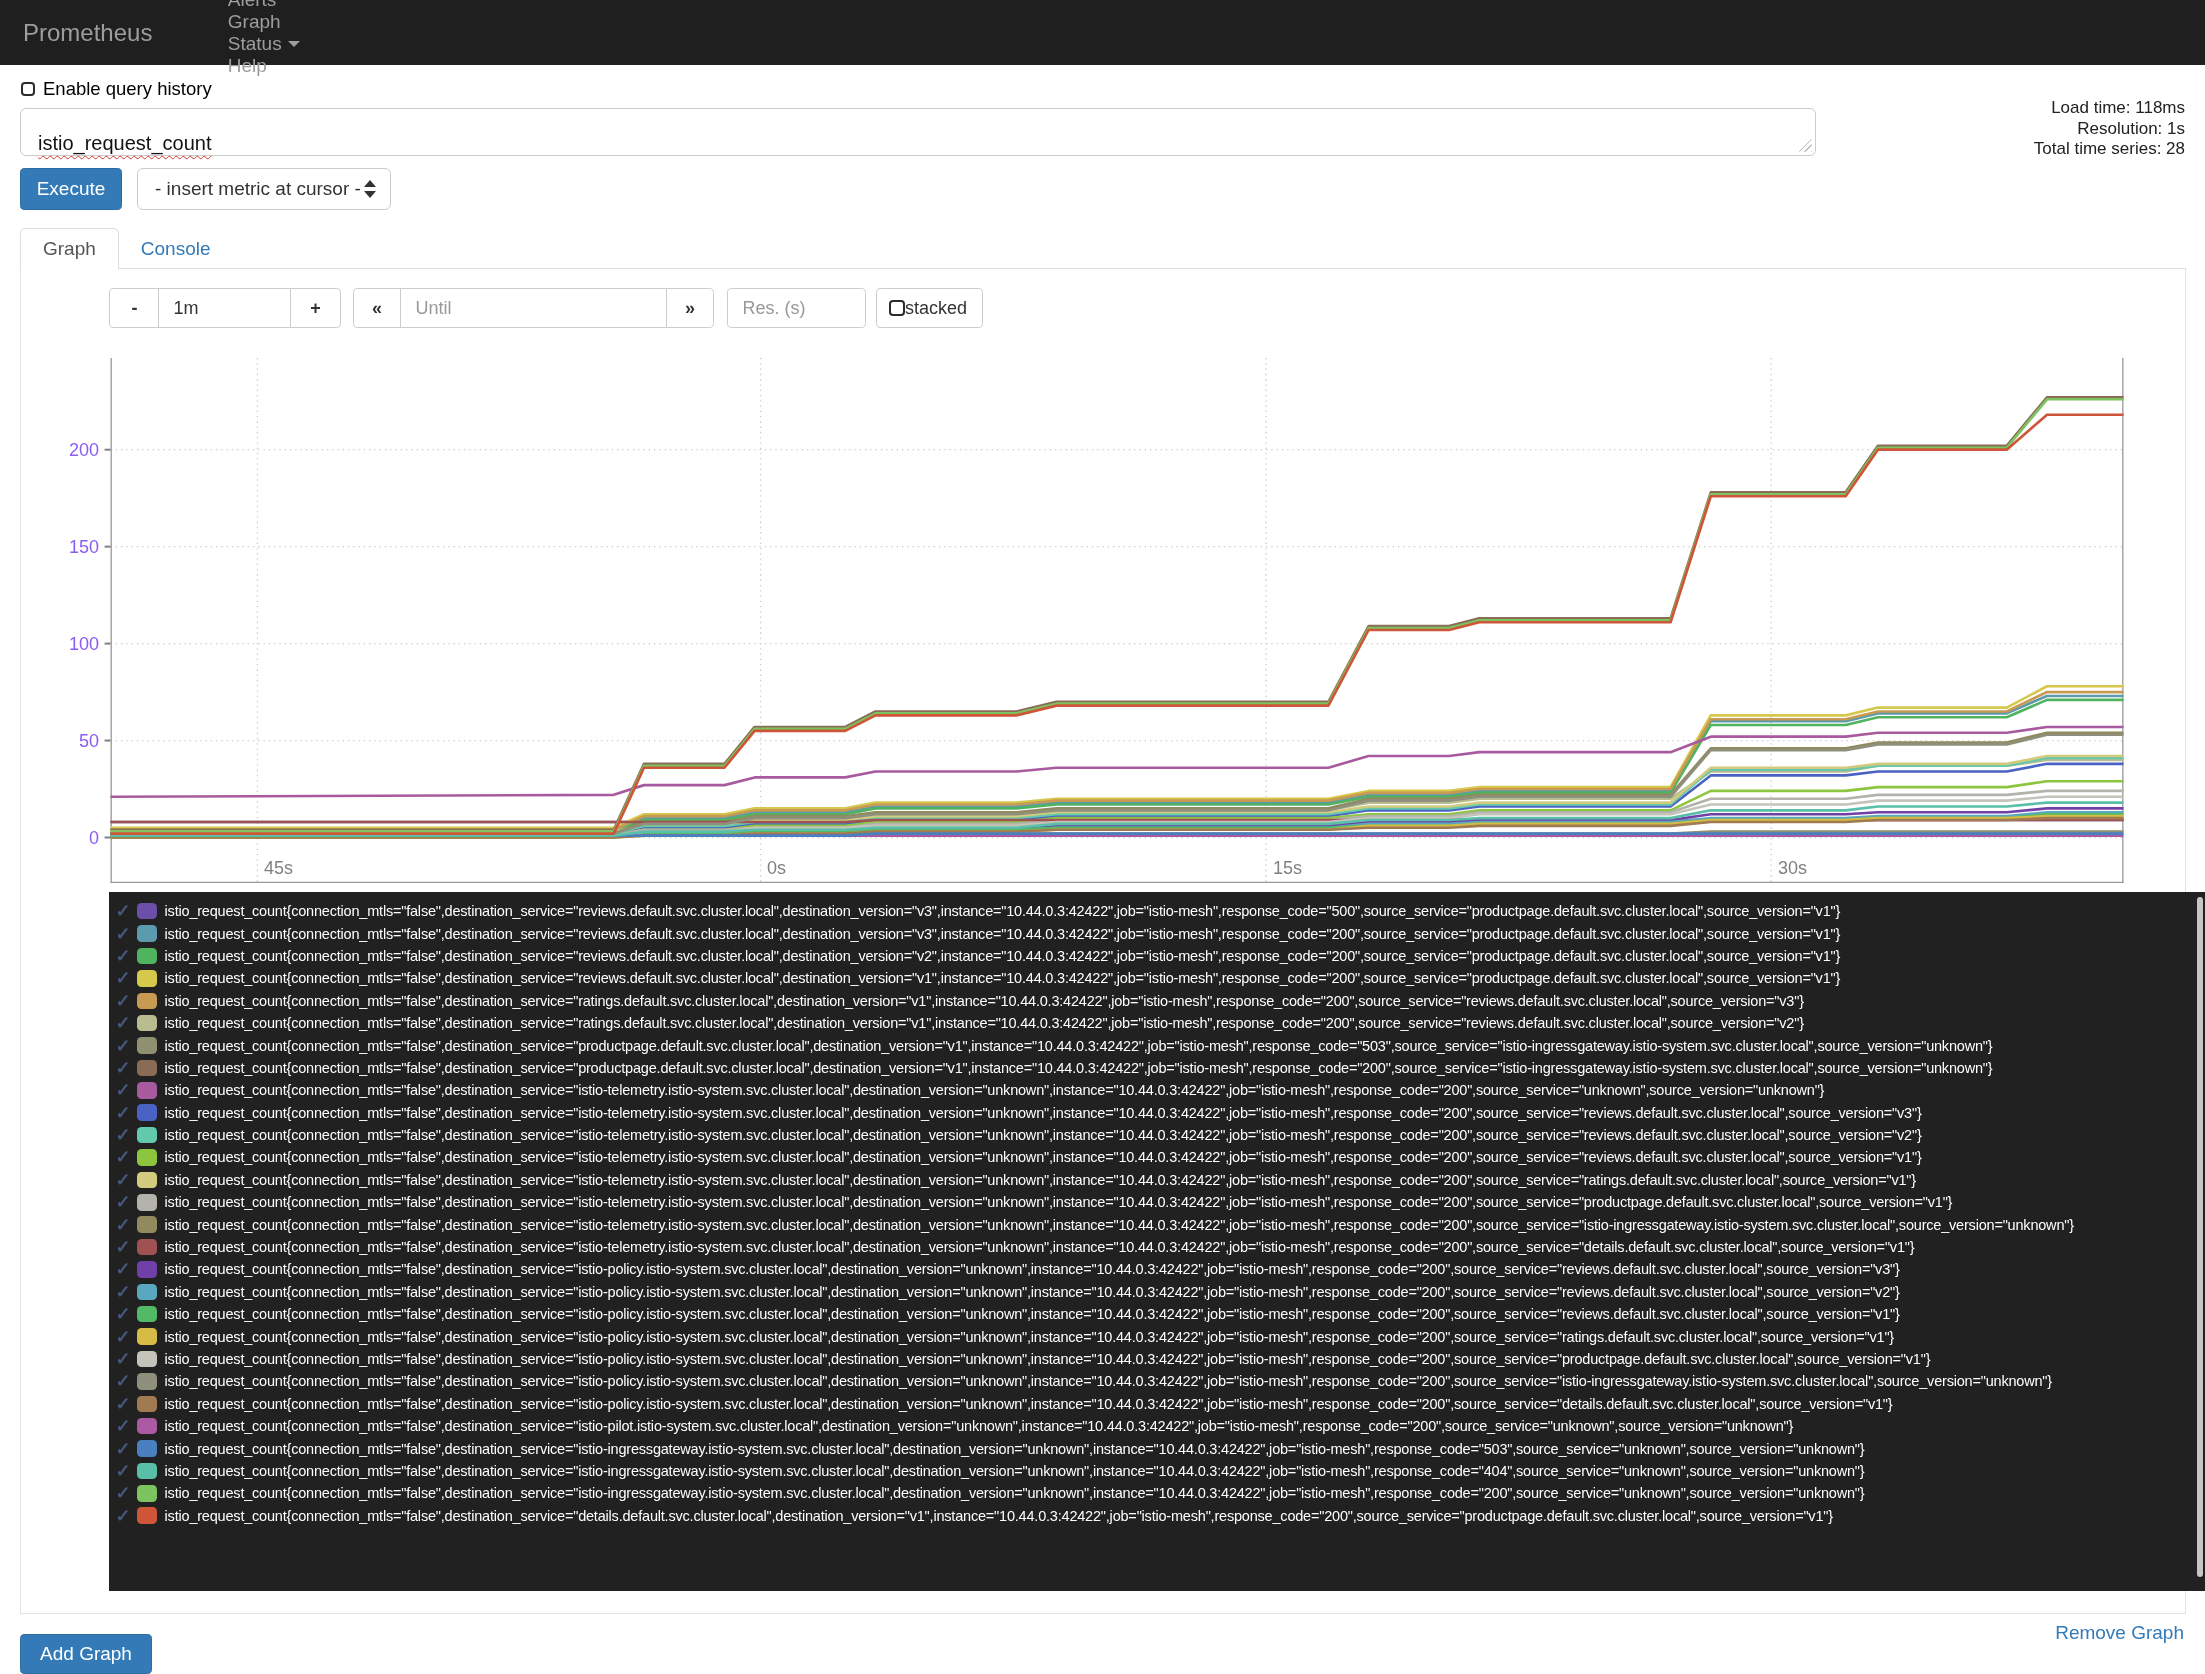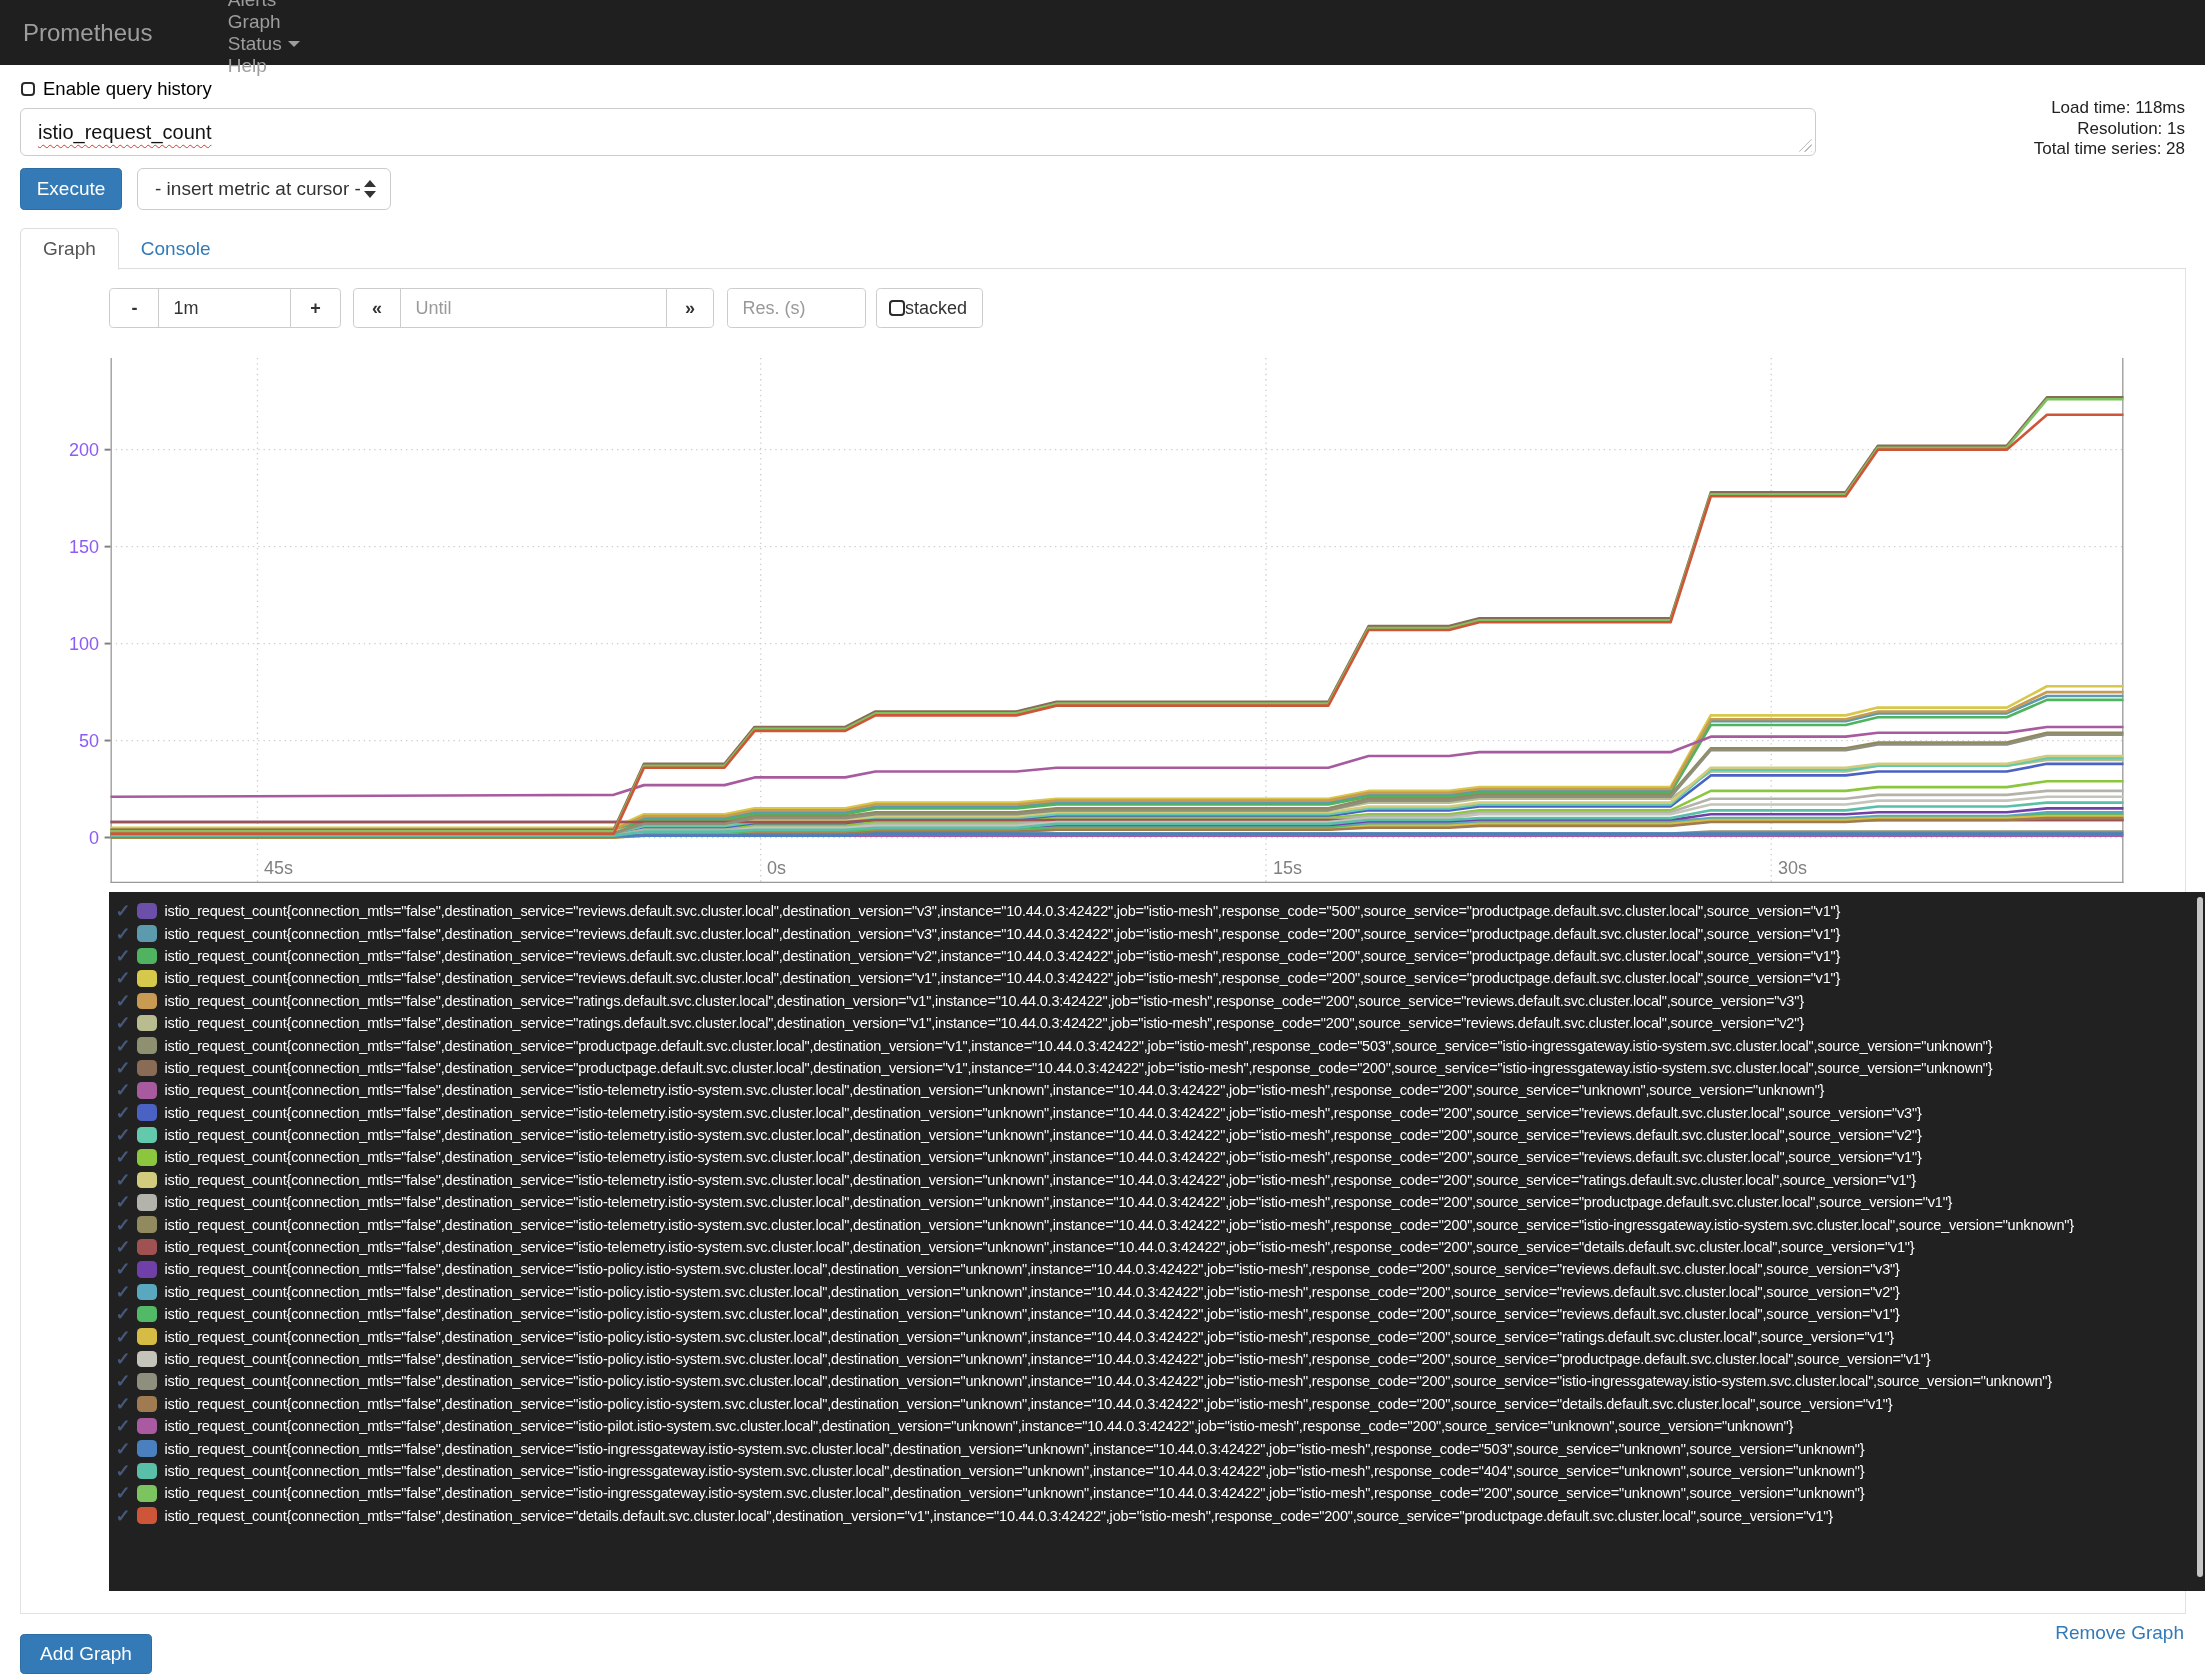--- a/index.html
+++ b/index.html
@@ -12,21 +12,21 @@
   .nav-links { display:flex; align-items:flex-start; margin-left:53px; gap:0;flex-direction:column; }
   .nav-link { color:#9d9d9d; font-size:19px; padding:0 22.4px; cursor:pointer; display:flex; align-items:center; }
   .caret { display:inline-block; width:0; height:0; margin-left:6.6px; border-left:6px solid transparent; border-right:6px solid transparent; border-top:6.6px solid #9d9d9d; }
 
   
   .history-row { position:absolute; left:20.5px; top:78px; display:flex; align-items:center; }
   .cb { width:14.5px; height:14.5px; border:2px solid #2b2b2b; border-radius:4px; background:#fff; }
   .history-row label { font-size:18.5px; color:#000; margin-left:8px; }
 
   
-  .query-box { position:absolute; left:20px; top:108px; width:1796px; height:48px; border:1.3px solid #ccc; border-radius:6px; background:#fff; display:flex; align-items:center; }
+  .query-box { position:absolute; left:20px; top:108px; width:1796px; height:48px; border:1.3px solid #ccc; border-radius:6px; background:#fff; display:flex; align-items:flex-end; }
   .query-text { font-size:20px; color:#111; margin-left:17px; text-decoration:underline wavy #d53a2f 1.3px; text-underline-offset:4.6px; }
   .grip { position:absolute; right:3.3px; bottom:3.3px; width:13px; height:13px; background:repeating-linear-gradient(135deg, transparent 0 3.3px, #bbb 3.3px 4.6px); clip-path:polygon(100% 0, 100% 100%, 0 100%); }
 
   
   .stats { position:absolute; right:20px; top:98px; text-align:right; font-size:17px; color:#222; line-height:20.5px; }
 
   
   .btn-primary { background:#337ab7; border:1.3px solid #2e6da4; color:#fff; font-size:19px; border-radius:4.6px; display:flex; align-items:center; justify-content:center; cursor:pointer; }
   .execute { position:absolute; left:20px; top:168px; width:102px; height:42px; }
   .metric-dd { position:absolute; left:137px; top:168px; width:254px; height:42px; border:1.3px solid #ccc; border-radius:6px; background:#fff; display:flex; align-items:center; font-size:19px; color:#333; padding-left:17px; cursor:pointer; }

